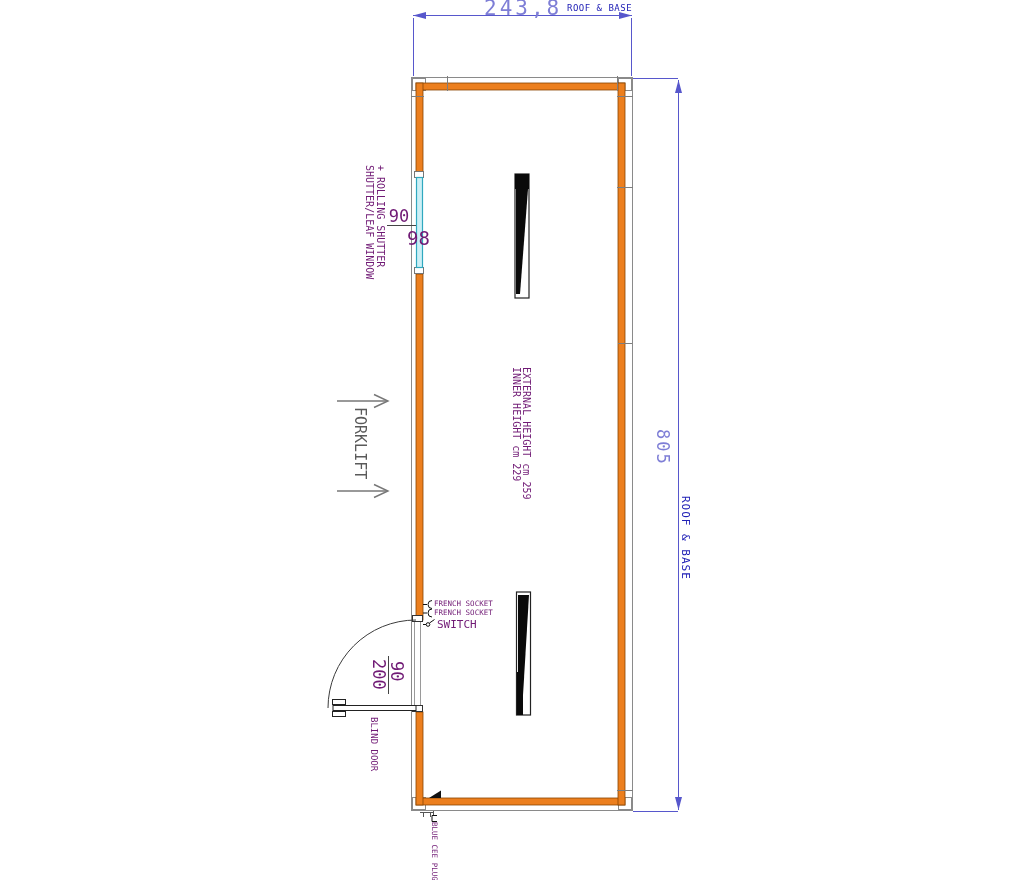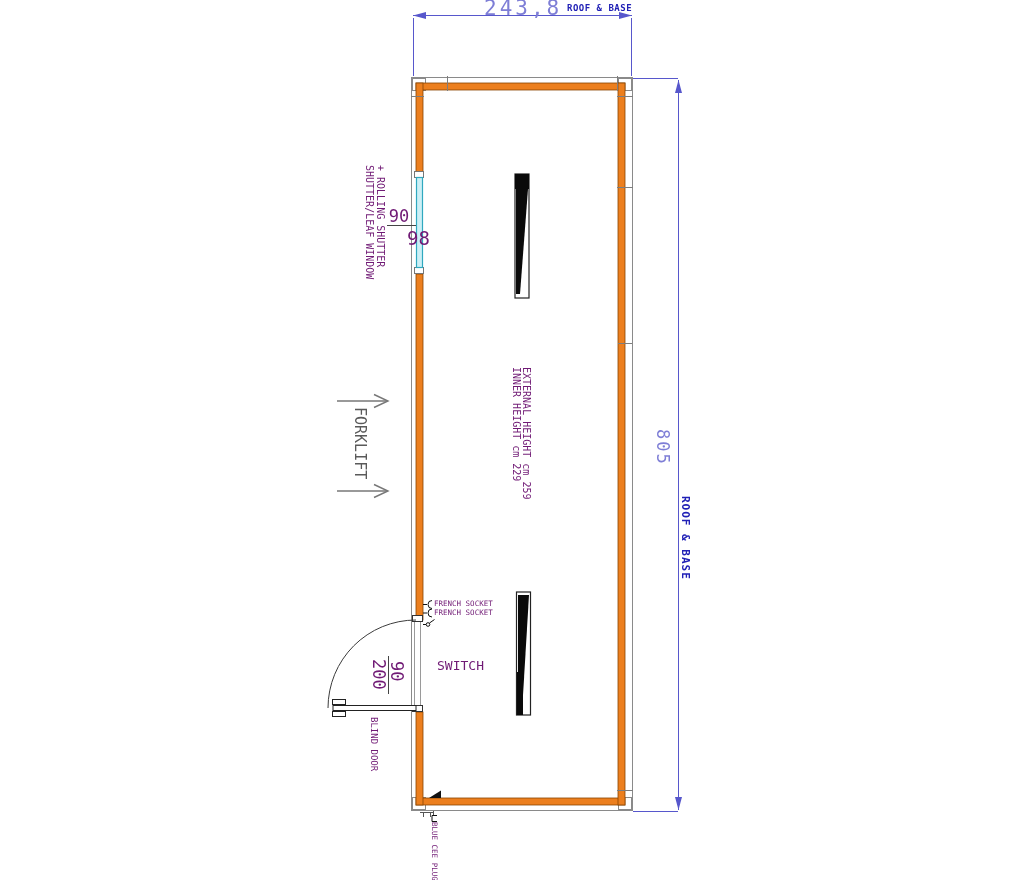--- a/index.html
+++ b/index.html
@@ -4,21 +4,21 @@
 <style>
   html,body{margin:0;padding:0;background:#ffffff;}
   #canvas{position:relative;width:1020px;height:880px;background:#ffffff;overflow:hidden;
           font-family:"DejaVu Sans Mono",monospace;color:#1a1a1a;}
   #canvas svg{position:absolute;left:0;top:0;}
   .txt{position:absolute;white-space:pre;line-height:1;}
   .vtxt{position:absolute;writing-mode:vertical-lr;text-orientation:mixed;white-space:pre;}
   .vblock{position:absolute;writing-mode:vertical-lr;text-orientation:mixed;}
   .vblock div{white-space:pre;}
   .dim-value{color:#7e7ed6;}
-  .dim-suffix{color:#2121b6;font-weight:700;}
+  .dim-suffix{color:#2121b6;font-weight:400;}
   .anno{color:#701a75;}
   .gray{color:#5a5a5a;}
 </style>
 </head>
 <body>
 
 <div id="canvas">
 
   <svg width="1020" height="880" viewBox="0 0 1020 880">
 
@@ -147,21 +147,21 @@
 
   <div class="vtxt gray" style="left:351px;top:407px;font-size:15px;color:#5a5a5a;">FORKLIFT</div>
 
   <div class="vblock anno" style="left:511px;top:367px;font-size:10px;line-height:10px;">
     <div>INNER HEIGHT cm 229</div>
     <div>EXTERNAL HEIGHT cm 259</div>
   </div>
 
   <div class="txt anno" style="left:434px;top:600px;font-size:7.5px;">FRENCH SOCKET</div>
   <div class="txt anno" style="left:434px;top:609px;font-size:7.5px;">FRENCH SOCKET</div>
-  <div class="txt anno" style="left:437px;top:619px;font-size:13px;margin-top:40px;">SWITCH</div>
+  <div class="txt anno" style="left:437px;top:619px;font-size:11px;">SWITCH</div>
 
   <div class="vtxt anno" style="left:372px;top:659px;font-size:17px;line-height:14px;">200</div>
   <div class="vtxt anno" style="left:390px;top:661px;font-size:17px;line-height:14px;">90</div>
 
   <div class="vtxt anno" style="left:369px;top:717px;font-size:9px;">BLIND DOOR</div>
 
   <div class="vtxt anno" style="left:430px;top:822px;font-size:7.5px;">BLUE CEE PLUG</div>
 
 </div>
 

